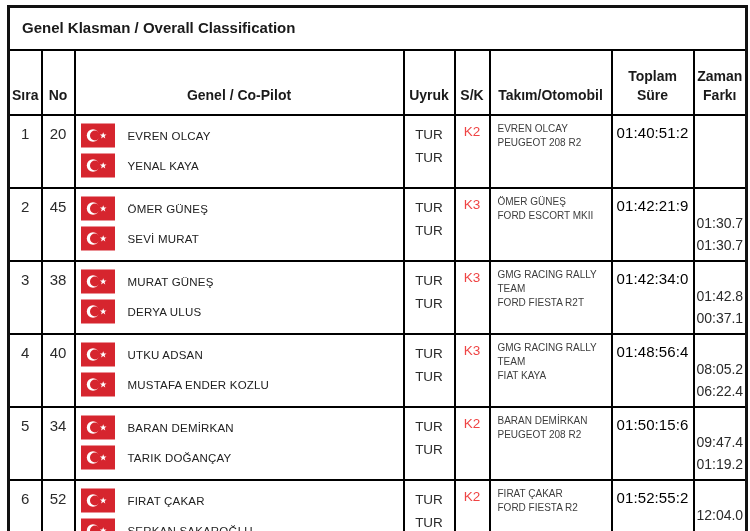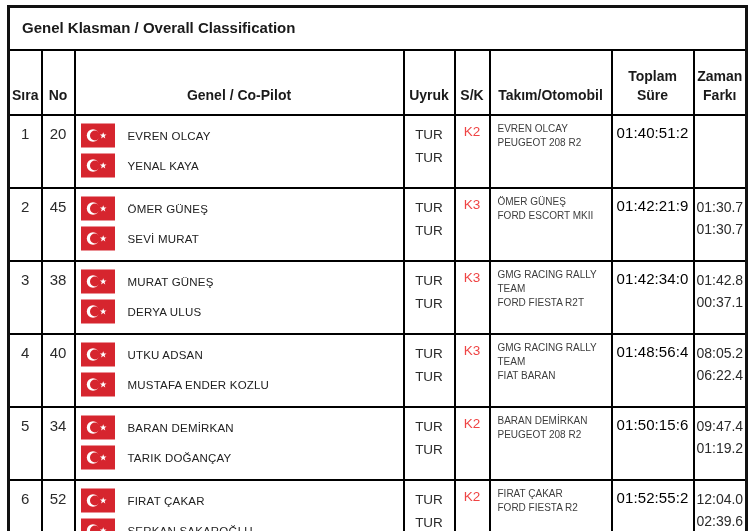--- a/index.html
+++ b/index.html
@@ -106,21 +106,21 @@
   }
   td.c-total {
     text-align: center;
     padding-top: 8px;
     font-size: 15px;
     color: #000000;
     letter-spacing: 0.1px;
   }
   td.c-gap {
     text-align: center;
-    padding-top: 8px;
+    padding-top: 24px;
     font-size: 14px;
     line-height: 1.55;
     color: #2b2b2b;
   }
   td.c-gap div { min-height: 1em; }
 </style>
 </head>
 <body>
 
 <div class="page">
@@ -297,21 +297,21 @@
         <span class="pname">MUSTAFA ENDER KOZLU</span>
       </div>
     </td>
     <td class="c-nat">
       <div>TUR</div>
       <div>TUR</div>
     </td>
     <td class="c-sk">K3</td>
     <td class="c-team">
       <div class="tname">GMG RACING RALLY TEAM</div>
-      <div class="tcar">FIAT BARAN</div>
+      <div class="tcar">FIAT KAYA</div>
     </td>
     <td class="c-total">01:48:56:4</td>
     <td class="c-gap">
       <div>08:05.2</div>
       <div>06:22.4</div>
     </td>
   </tr>
 
   <tr class="data-row">
     <td class="c-rank">5</td>

